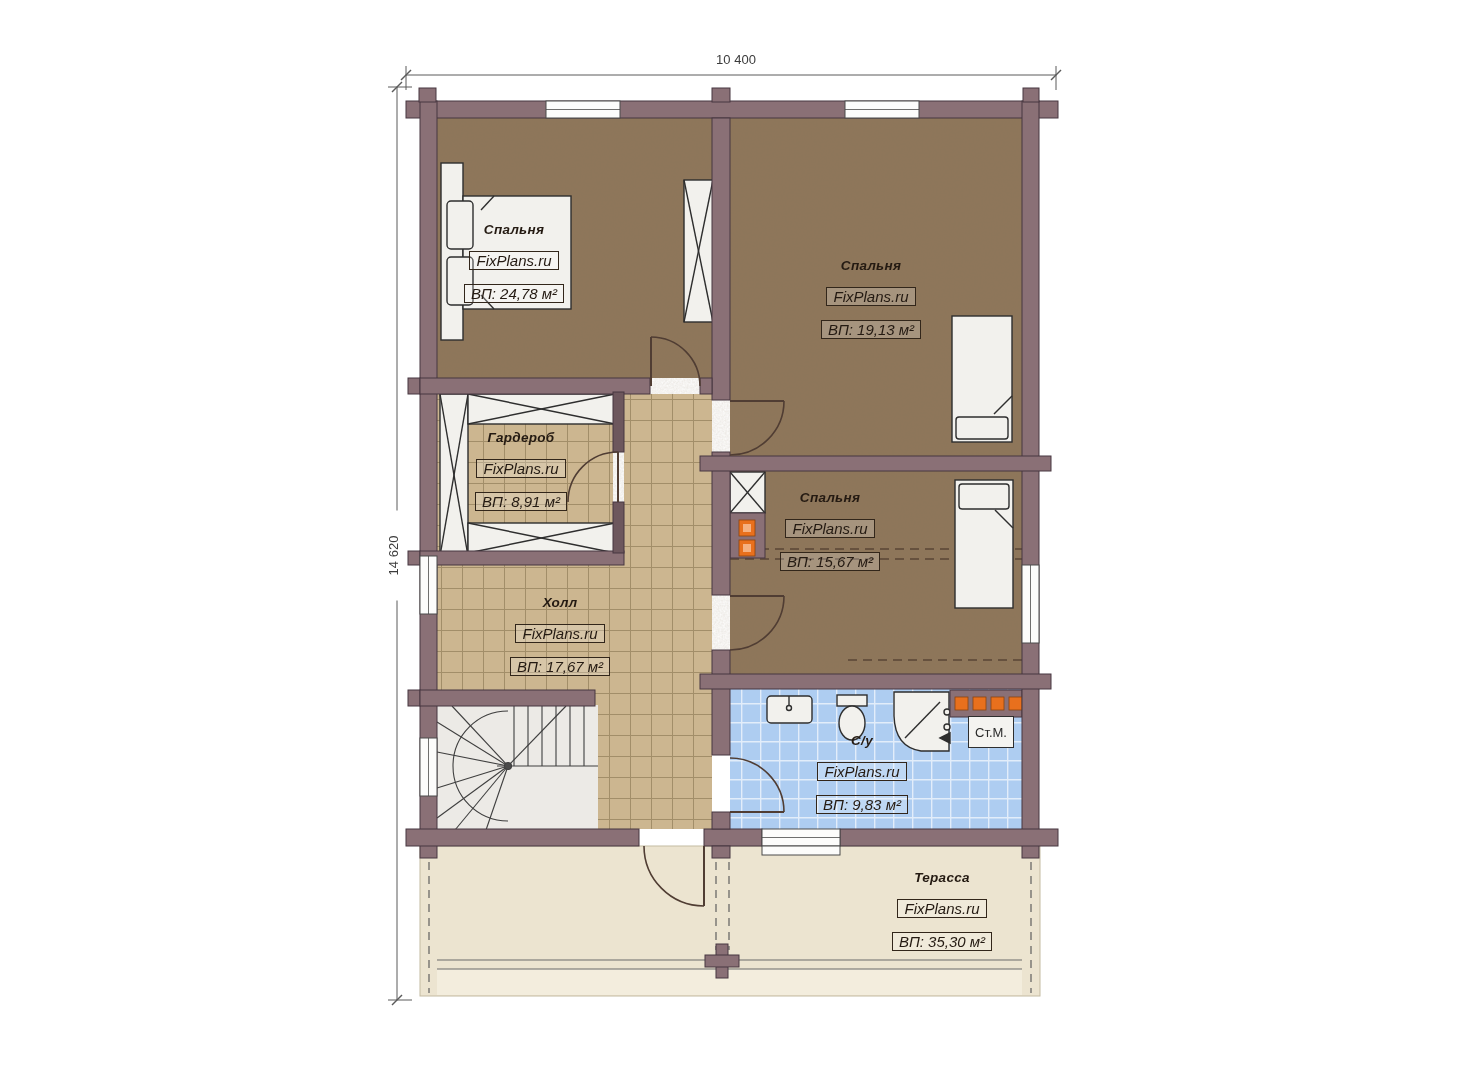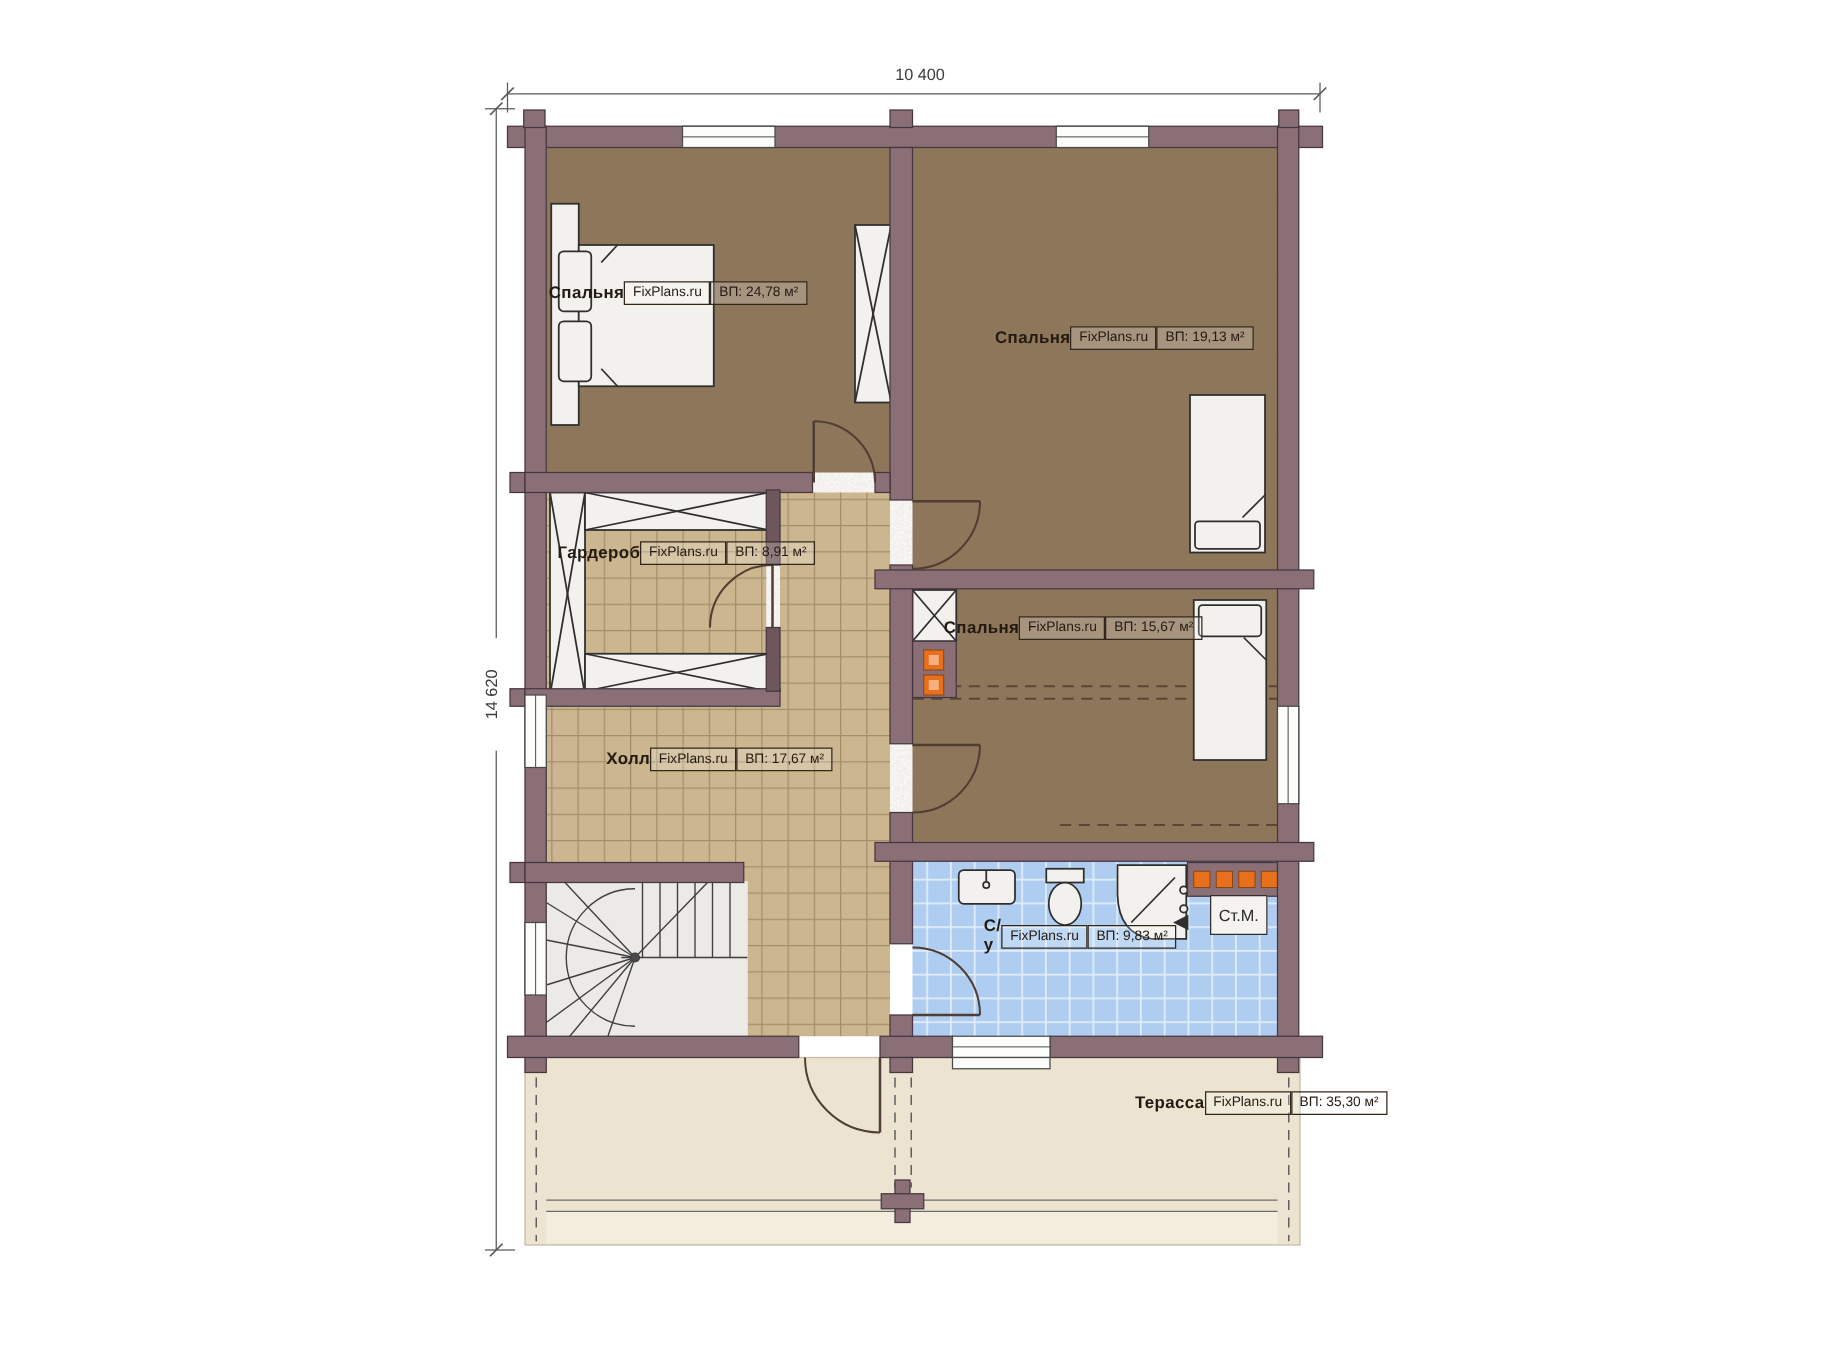--- a/index.html
+++ b/index.html
@@ -1,23 +1,23 @@
 <!DOCTYPE html>
 <html><head>
 <meta charset="utf-8">
 <style>
   html,body{margin:0;padding:0;background:#ffffff;}
   #stage{position:relative;width:1473px;height:1080px;background:#ffffff;overflow:hidden;
          font-family:"Liberation Sans",sans-serif;padding-left:16px;}
   svg{position:absolute;left:0;top:0;}
-  .room-label{position:absolute;width:150px;display:flex;flex-direction:row;align-items:center;
-              color:#241a12;z-index:5;}
+  .room-label{position:absolute;width:150px;display:flex;flex-direction:column;align-items:center;
+              color:#241a12;z-index:5;font-style:italic;}
   .room-name{font-weight:bold;font-size:13.5px;letter-spacing:.3px;}
-  .label-box{border:1.6px solid #32261a;padding:0 6px;font-size:11px;line-height:17px;
-             margin-top:3px;background:rgba(255,255,255,.22);white-space:nowrap;}
+  .label-box{border:1.6px solid #32261a;padding:0 6px;font-size:15px;line-height:17px;
+             margin-top:14px;background:rgba(255,255,255,.22);white-space:nowrap;}
   .dim-label{position:absolute;font-size:13px;color:#3c3c3c;background:#ffffff;
              padding:0 5px;text-align:center;z-index:4;}
   .dim-label.vertical{transform:rotate(-90deg);}
   .wm-box{position:absolute;left:968px;top:716px;width:44px;height:30px;border:1.5px solid #2e2e2e;
           background:#f4f3f0;display:flex;align-items:center;justify-content:center;
           font-size:13px;color:#2a2a2a;z-index:5;}
 </style>
 </head>
 <body>
 
@@ -311,21 +311,21 @@
     <div class="label-box">FixPlans.ru</div>
     <div class="label-box">ВП: 17,67 м²</div>
   </div>
 
   <div class="room-label" style="left:787px;top:733px;">
     <div class="room-name">С/у</div>
     <div class="label-box">FixPlans.ru</div>
     <div class="label-box">ВП: 9,83 м²</div>
   </div>
 
-  <div class="room-label" style="left:908px;top:870px;">
+  <div class="room-label" style="left:867px;top:870px;">
     <div class="room-name">Терасса</div>
     <div class="label-box">FixPlans.ru</div>
     <div class="label-box">ВП: 35,30 м²</div>
   </div>
 
   <div class="wm-box">Ст.М.</div>
 
 </div>
 
 </body></html>

